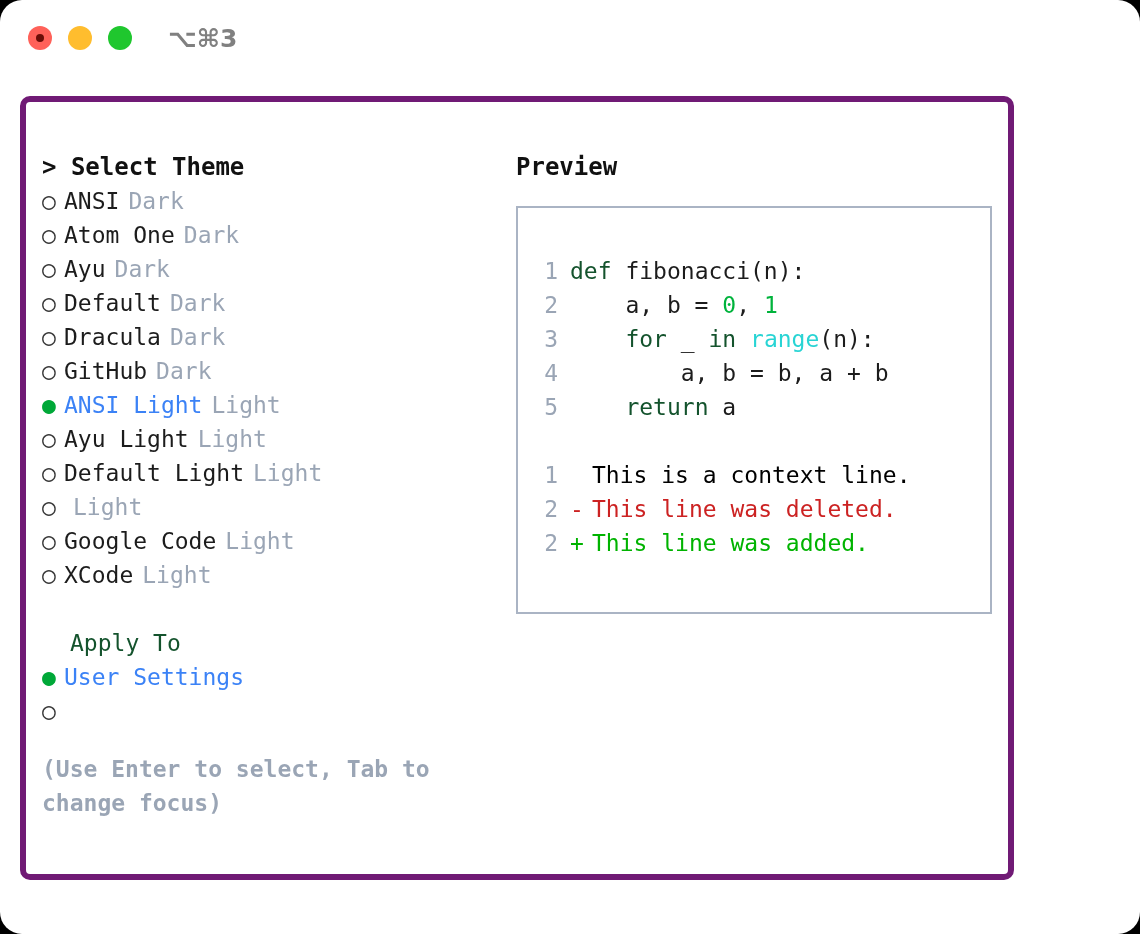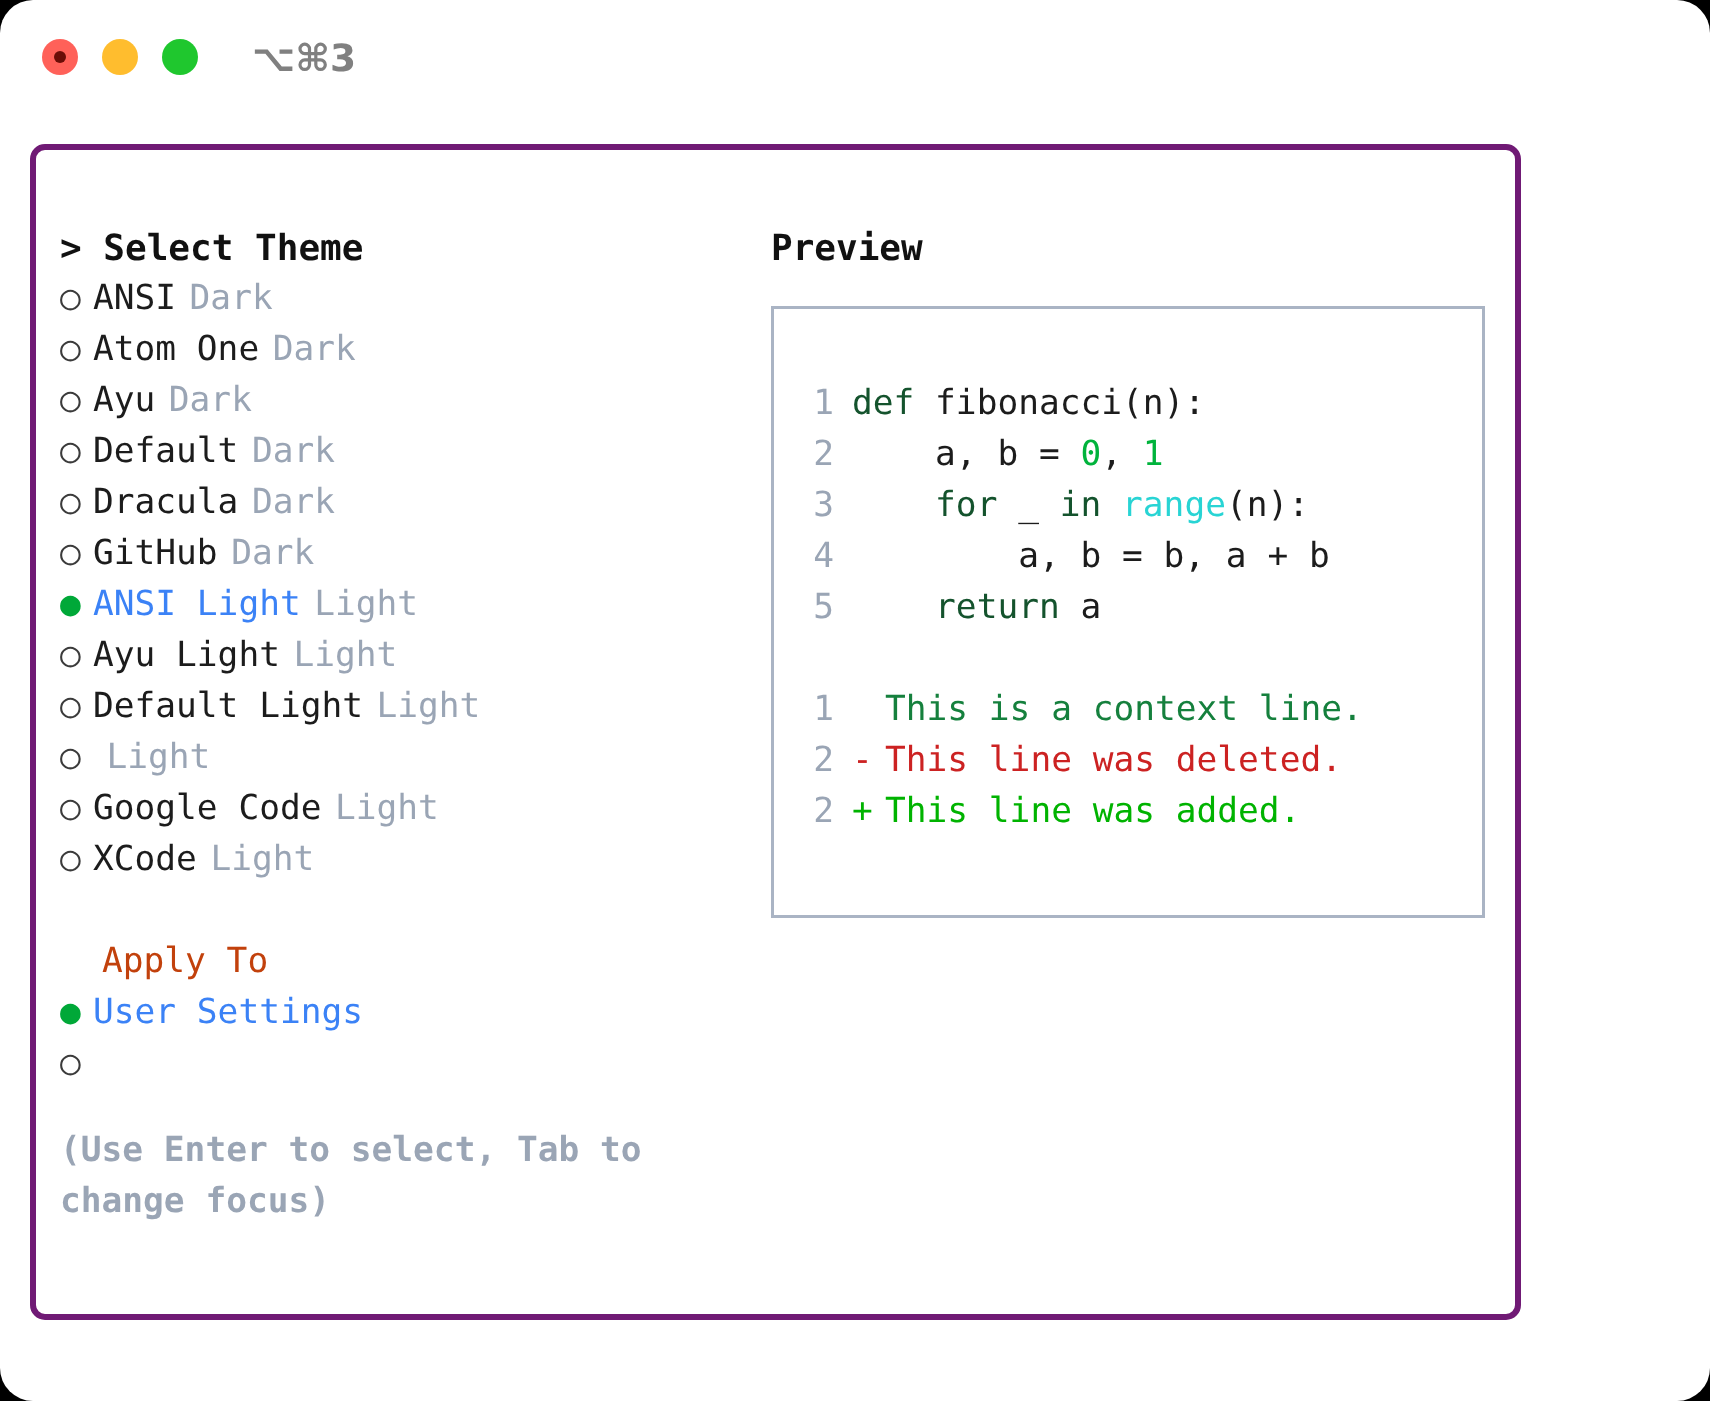--- a/index.html
+++ b/index.html
@@ -67,21 +67,21 @@
     white-space: pre;
   }
 
   
   #content-panel {
     position: absolute;
     left: 20px;
     top: 96px;
     width: 994px;
     height: 784px;
-    border: 4px solid #701a75;
+    border: 6px solid #701a75;
     border-radius: 10px;
     box-sizing: border-box;
     background: #ffffff;
   }
 
   
   #theme-column {
     position: absolute;
     left: 16px;
     top: 48px;
@@ -115,21 +115,21 @@
   .bullet.off { color: #3b3b3b; }
   .bullet.on  { color: #00a838; }
 
   .opt-label        { color: #1c1c1c; }
   .opt-label.sel    { color: #3b82f6; }
   .opt-tag          { color: #9aa5b5; padding-left: 9px; }
 
   #apply-block { margin-top: 34px; }
   .apply-title {
     font-size: 23px;
-    color: #c2410c;
+    color: #14532d;
     line-height: 34px;
     padding-left: 28px;
     white-space: pre;
     margin-top: 19px;
   }
 
   #hint-text {
     margin-top: 24px;
     font-size: 23px;
     color: #9aa5b5;
@@ -195,21 +195,21 @@
   .num       { color: #00b33c; }
 
   .diff-gap { height: 34px; }
 
   .sign {
     display: inline-block;
     width: 22px;
     flex: 0 0 22px;
     text-align: left;
   }
-  .d-ctx  { color: #15803d; }
+  .d-ctx  { color: #000000; }
   .d-del  { color: #cc2222; }
   .d-add  { color: #00b300; }
 </style>
 </head>
 <body>
 
 <div id="app-window">
 
   <div id="titlebar">
     <div class="traffic-light tl-close"></div>

